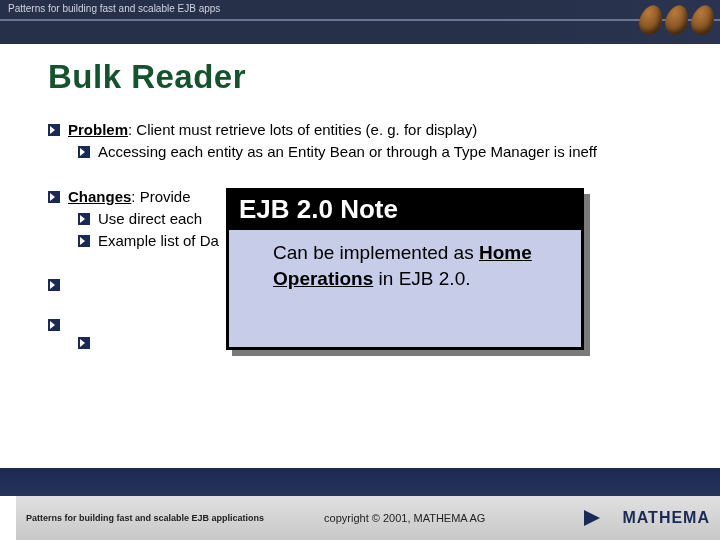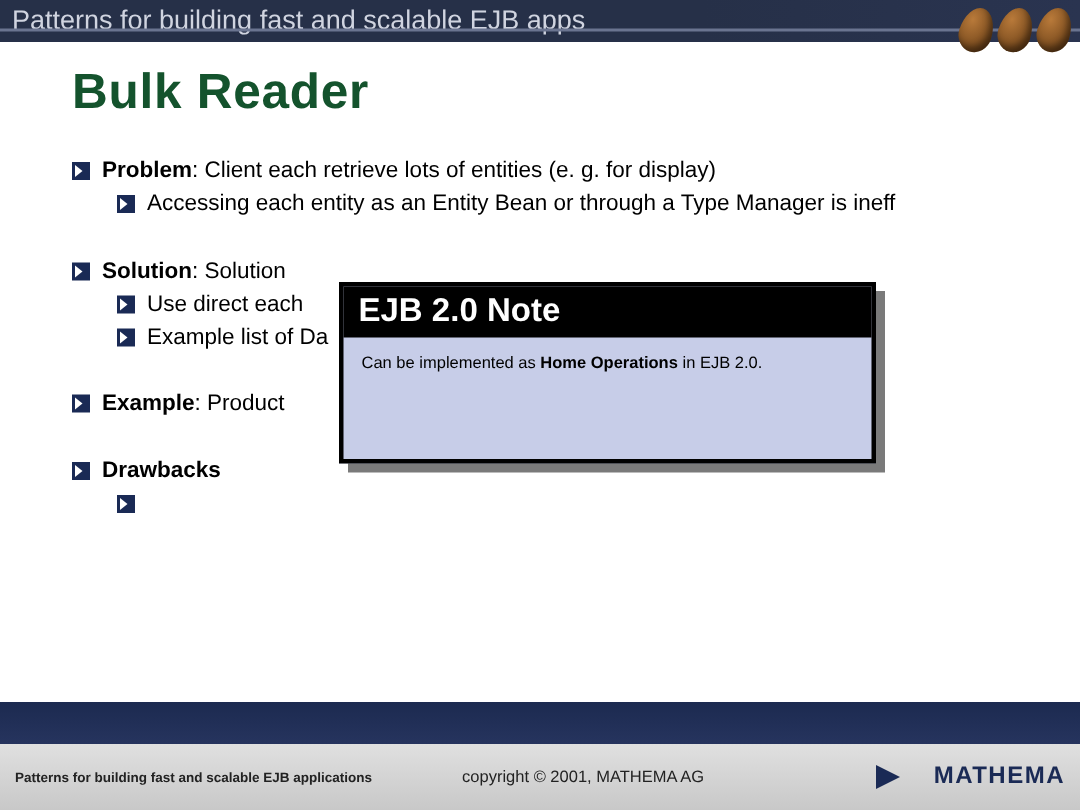--- a/index.html
+++ b/index.html
@@ -5,24 +5,24 @@
   * { margin: 0; padding: 0; box-sizing: border-box; }
   body {
     width: 720px;
     height: 540px;
     font-family: Verdana, Geneva, sans-serif;
     background: #fff;
     position: relative;
     overflow: hidden;
   }
   .header-bar {
-    height: 28px;
+    height: 44px;
     background: linear-gradient(to right, #263048 0%, #263048 65%, #2a3450 100%);
     color: #d0d4e0;
-    font-size: 18px;
+    font-size: 10px;
     padding: 3px 8px 0 8px;
     position: relative;
   }
   .header-underline {
     position: absolute;
     left: 0; right: 0;
     top: 19px;
     height: 2px;
     background: #6a7490;
   }
@@ -75,56 +75,57 @@
   }
   .bicon::after {
     content: "";
     position: absolute;
     left: 2px; top: 2px;
     width: 0; height: 0;
     border-left: 5px solid #fff;
     border-top: 4px solid transparent;
     border-bottom: 4px solid transparent;
   }
-  .bold { font-weight: 700; }
+  .bold { font-weight: 700; text-decoration: underline; }
 
   .note-box {
     position: absolute;
     left: 226px;
     top: 188px;
     width: 358px;
     background: #c7cde8;
     border: 3px solid #000;
     box-shadow: 6px 6px 0 #7a7a7a;
     z-index: 5;
     padding-bottom: 56px;
   }
   .note-title {
     background: #000;
     color: #fff;
-    font-size: 22px;
+    font-size: 26px;
     font-weight: 900;
     padding: 3px 10px 5px 10px;
   }
   .note-body {
     padding: 10px 16px 0 12px;
-    font-size: 11px;
+    font-size: 19px;
     line-height: 1.35;
+    margin-left: 32px;
   }
 
   .blue-strip {
     position: absolute;
     left: 0; right: 0;
     bottom: 44px;
     height: 28px;
     background: linear-gradient(#1c2a50, #26345e);
   }
   .footer {
     position: absolute;
-    left: 0; right: 0; bottom: 0;
+    left: 16px; right: 0; bottom: 0;
     height: 44px;
     background: linear-gradient(#e0e0e0, #c8c8c8);
     display: flex;
     align-items: center;
     padding: 0 10px;
     font-size: 9px;
     color: #222;
     font-weight: 700;
   }
   .footer .left { flex: 0 0 auto; margin-right: 60px; }
@@ -160,59 +161,55 @@
   </div>
 </div>
 
 <div class="content">
   <div class="title">Bulk Reader</div>
 
   <div class="section">
     <div class="bullet-row">
       <div class="bicon"></div>
       <div>
-        <span class="bold">Problem</span><span>: Client each retrieve lots of entities (e. g. for display)</span>
+        <span class="bold">Problem</span><span>: Client must retrieve lots of entities (e. g. for display)</span>
       </div>
     </div>
     <div class="bullet-row sub">
       <div class="bicon"></div>
       <div>Accessing each entity as an Entity Bean or through a Type Manager is ineff</div>
     </div>
   </div>
 
   <div class="section">
     <div class="bullet-row">
       <div class="bicon"></div>
       <div>
-        <span class="bold">Solution</span><span>: Solution</span>
+        <span class="bold">Changes</span><span>: Provide</span>
       </div>
     </div>
     <div class="bullet-row sub">
       <div class="bicon"></div>
       <div>Use direct each</div>
     </div>
     <div class="bullet-row sub">
       <div class="bicon"></div>
       <div>Example list of Da</div>
     </div>
   </div>
 
   <div class="section">
     <div class="bullet-row">
       <div class="bicon"></div>
-      <div>
-        <span class="bold">Example</span><span>: Product</span>
-      </div>
-    </div>
-  </div>
-
-  <div class="section">
-    <div class="bullet-row">
-      <div class="bicon"></div>
-      <div class="bold">Drawbacks</div>
+    </div>
+  </div>
+
+  <div class="section">
+    <div class="bullet-row">
+      <div class="bicon"></div>
     </div>
     <div class="bullet-row sub">
       <div class="bicon"></div>
     </div>
   </div>
 </div>
 
 <div class="note-box">
   <div class="note-title">EJB 2.0 Note</div>
   <div class="note-body">

